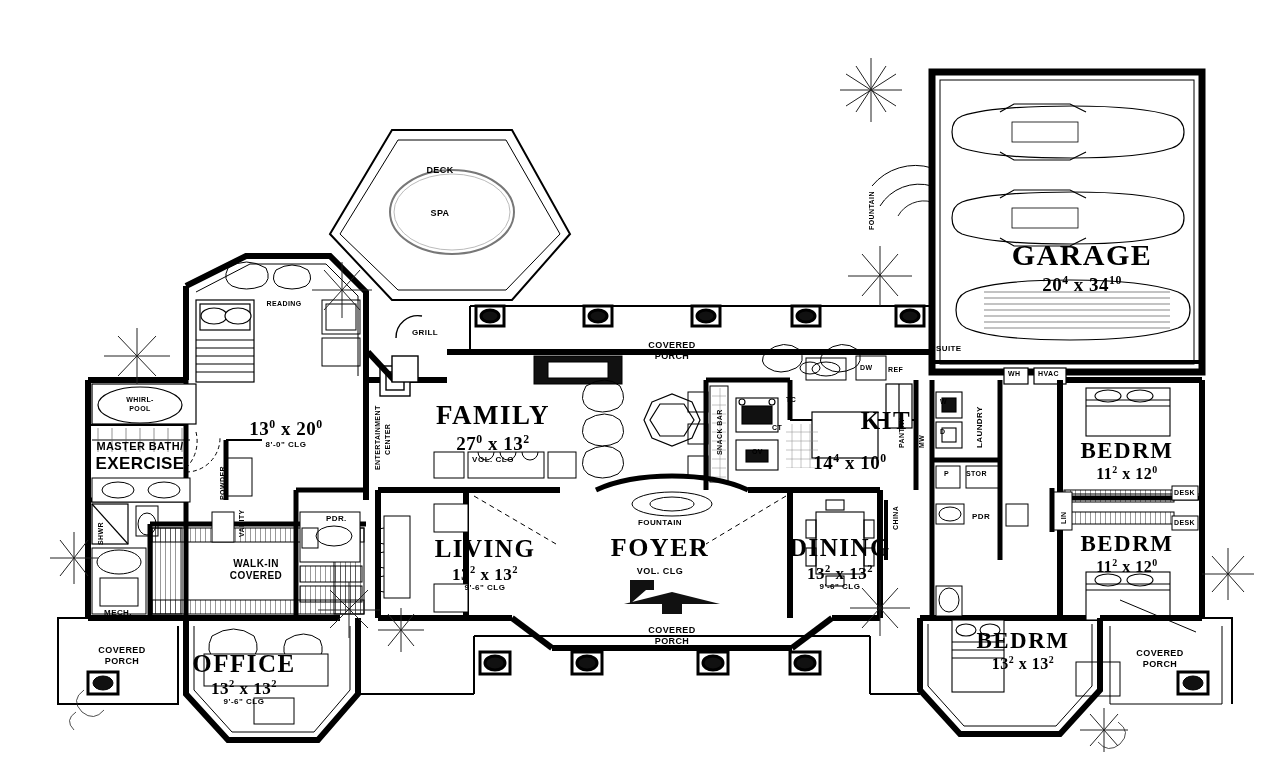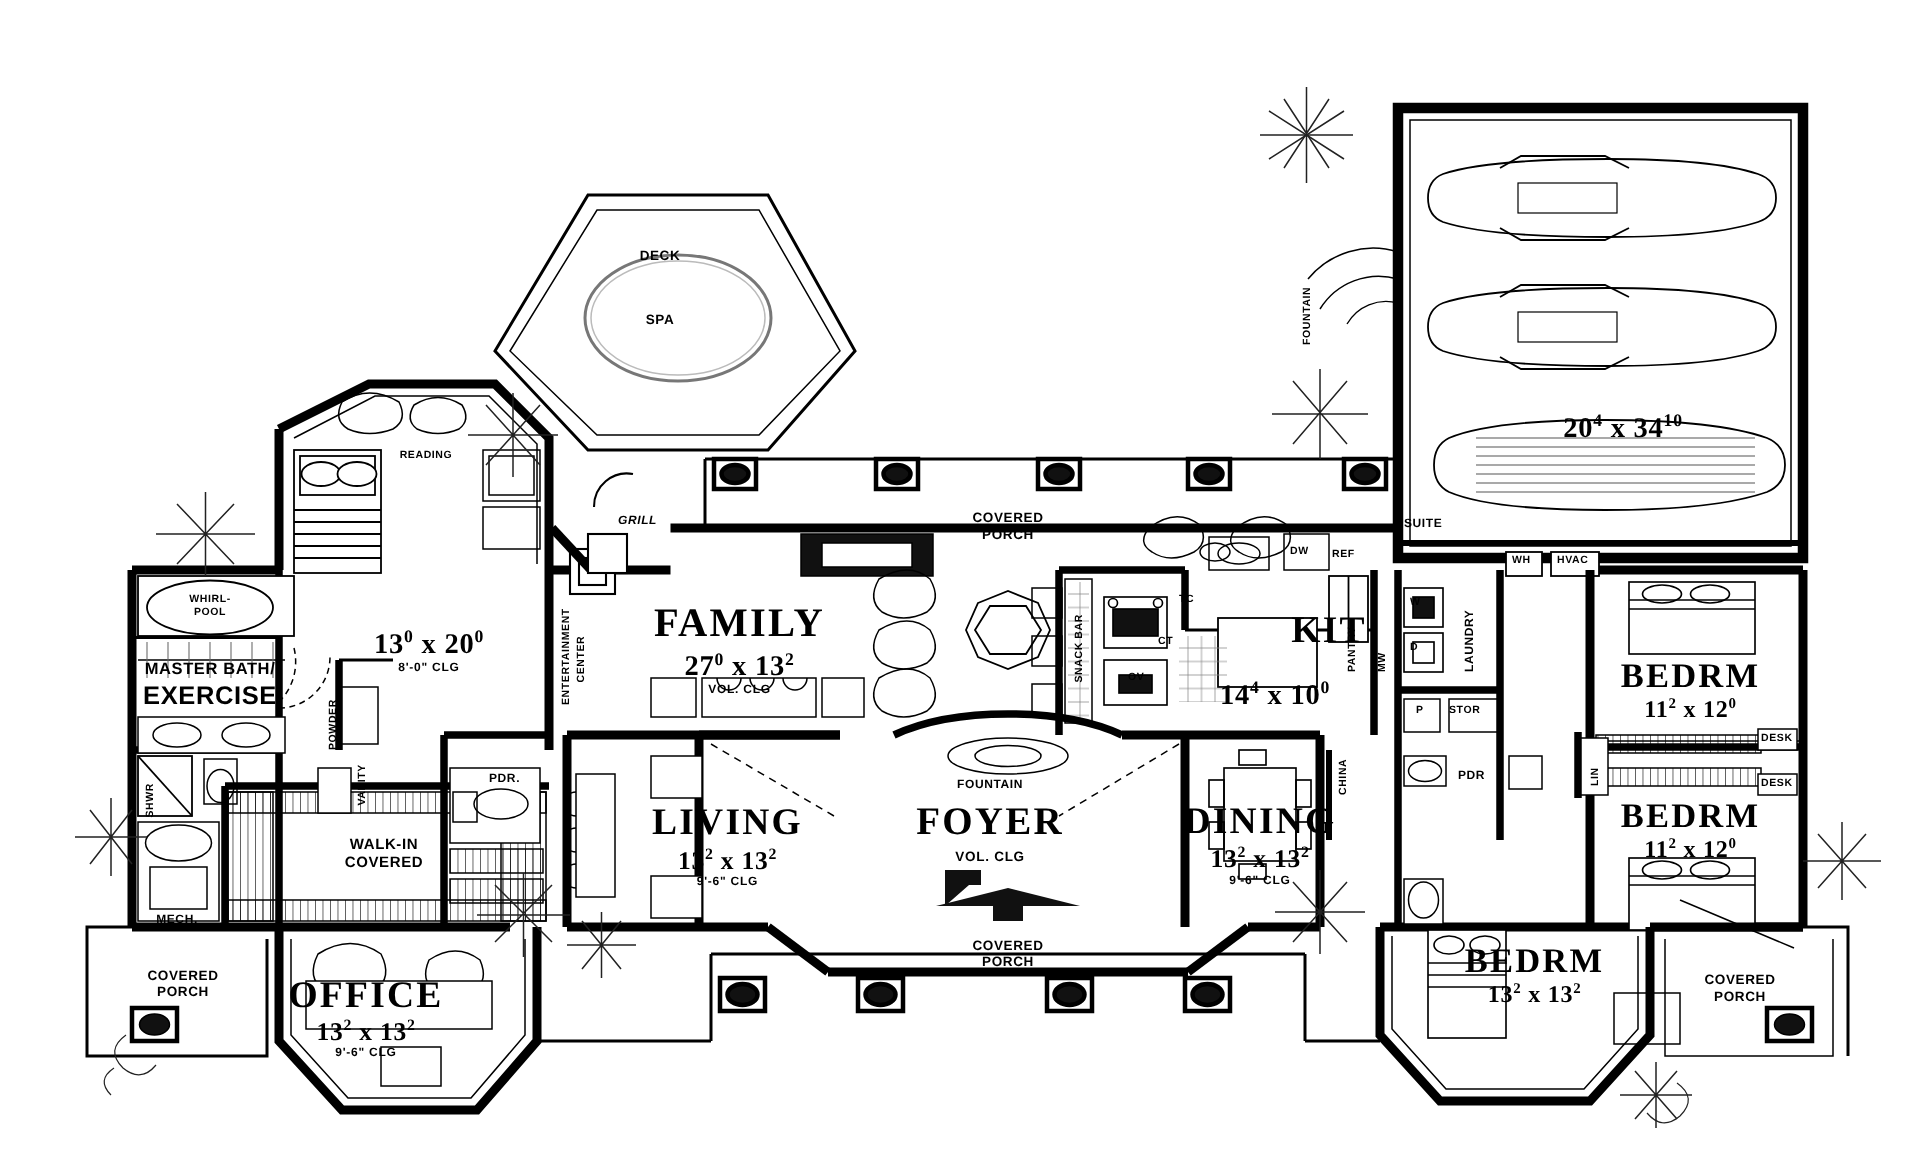--- a/index.html
+++ b/index.html
@@ -537,20 +537,21 @@
 <div class="lbl tiny ctr" style="left:660px;top:518px;font-size:8px;">FOUNTAIN</div>
 
 <div class="lbl room-name ctr" style="left:840px;top:534px;font-size:25px;">DINING</div>
 <div class="lbl room-dim ctr" style="left:840px;top:563px;font-size:17px;">13<sup>2</sup> x 13<sup>2</sup></div>
 <div class="lbl clg ctr" style="left:840px;top:582px;font-size:8px;">9'-6" CLG</div>
 
 <div class="lbl room-name ctr" style="left:244px;top:650px;font-size:25px;">OFFICE</div>
 <div class="lbl room-dim ctr" style="left:244px;top:678px;font-size:17px;">13<sup>2</sup> x 13<sup>2</sup></div>
 <div class="lbl clg ctr" style="left:244px;top:697px;font-size:8px;">9'-6" CLG</div>
 
+<div class="lbl room-name ctr" style="left:1082px;top:238px;font-size:30px;">GARAGE</div>
 <div class="lbl room-dim ctr" style="left:1082px;top:274px;font-size:19px;">20<sup>4</sup> x 34<sup>10</sup></div>
 
 <div class="lbl room-name ctr" style="left:1127px;top:438px;font-size:23px;">BEDRM</div>
 <div class="lbl room-dim ctr" style="left:1127px;top:464px;font-size:16px;">11<sup>2</sup> x 12<sup>0</sup></div>
 
 <div class="lbl room-name ctr" style="left:1127px;top:531px;font-size:23px;">BEDRM</div>
 <div class="lbl room-dim ctr" style="left:1127px;top:557px;font-size:16px;">11<sup>2</sup> x 12<sup>0</sup></div>
 
 <div class="lbl room-name ctr" style="left:1023px;top:628px;font-size:23px;">BEDRM</div>
 <div class="lbl room-dim ctr" style="left:1023px;top:654px;font-size:16px;">13<sup>2</sup> x 13<sup>2</sup></div>
@@ -565,21 +566,21 @@
 <div class="lbl tiny ctr" style="left:118px;top:608px;font-size:8px;">MECH.</div>
 <div class="lbl tiny vert" style="left:97px;top:545px;font-size:7px;">SHWR</div>
 <div class="lbl tiny vert" style="left:238px;top:537px;font-size:7px;">VANITY</div>
 <div class="lbl tiny vert" style="left:219px;top:500px;font-size:7px;">POWDER</div>
 <div class="lbl tiny" style="left:326px;top:514px;font-size:8px;">PDR.</div>
 <div class="lbl tiny" style="left:972px;top:512px;font-size:8px;">PDR</div>
 
 <div class="lbl tiny ctr" style="left:440px;top:165px;font-size:9px;">DECK</div>
 <div class="lbl tiny ctr" style="left:440px;top:208px;font-size:9px;">SPA</div>
 <div class="lbl tiny ctr" style="left:284px;top:300px;font-size:7px;">READING</div>
-<div class="lbl tiny" style="left:412px;top:342px;font-size:8px;font-style:italic;">GRILL</div>
+<div class="lbl tiny" style="left:412px;top:328px;font-size:8px;">GRILL</div>
 
 <div class="lbl tiny vert" style="left:374px;top:470px;font-size:7px;">ENTERTAINMENT</div>
 <div class="lbl tiny vert" style="left:384px;top:455px;font-size:7px;">CENTER</div>
 
 <div class="lbl tiny vert" style="left:716px;top:455px;font-size:7px;">SNACK BAR</div>
 <div class="lbl tiny" style="left:888px;top:366px;font-size:7px;">REF</div>
 <div class="lbl tiny" style="left:860px;top:364px;font-size:7px;">DW</div>
 <div class="lbl tiny" style="left:786px;top:396px;font-size:7px;">TC</div>
 <div class="lbl tiny" style="left:772px;top:424px;font-size:7px;">CT</div>
 <div class="lbl tiny" style="left:752px;top:448px;font-size:7px;">OV</div>

